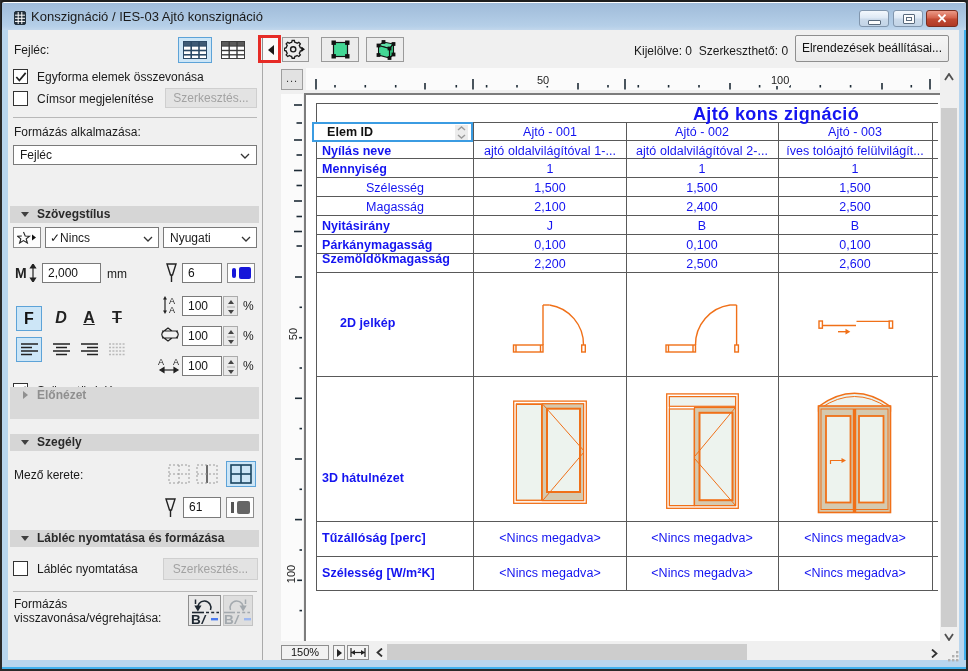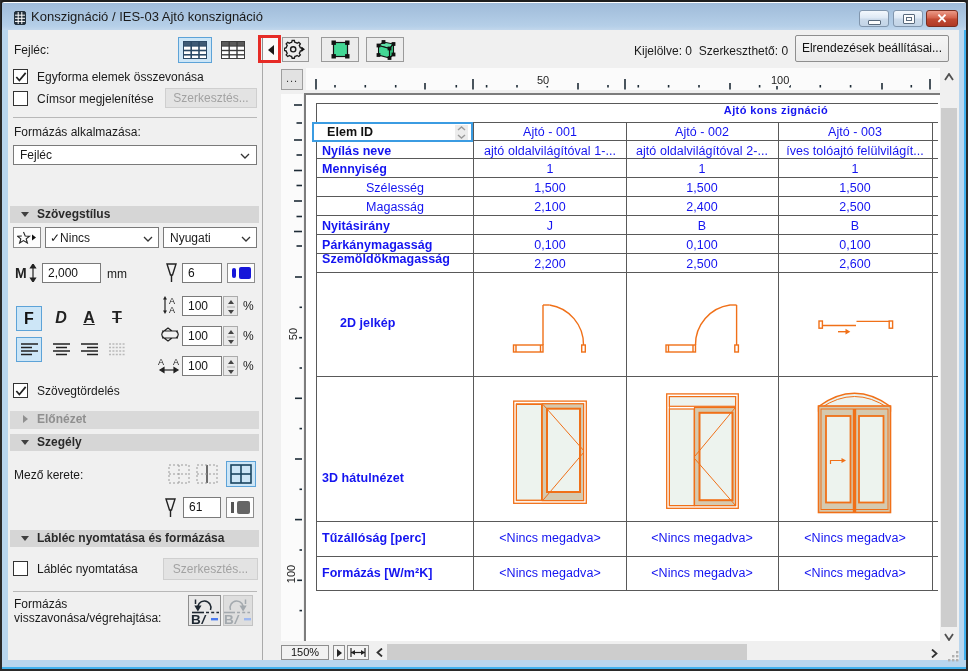--- a/index.html
+++ b/index.html
@@ -275,21 +275,21 @@
       </svg>
   </div>
   <div class="lbl" style="left:243px;top:359px;">%</div>
 
   <div class="cb" style="left:13px;top:383px;"></div>
   <svg class="abs" style="left:14px;top:384px;" width="14" height="14" viewBox="0 0 12 12">
       <path d="M2 6 L4.6 9 L10 2.5" fill="none" stroke="#222" stroke-width="1.5"></path>
     </svg>
   <div class="lbl" style="left:37px;top:384px;">Szövegtördelés</div>
 
-  <div class="hdrbar" style="top:411px;height:18px;background:#d9d9d9;">
+  <div class="hdrbar" style="top:387px;height:32px;background:#d9d9d9;">
       <div class="tri-r"></div>
       <div class="t" style="color:#8f8f8f;">Előnézet</div>
     </div>
 
   <div class="hdrbar" style="top:434px;height:17px;">
       <div class="tri-d"></div>
       <div class="t">Szegély</div>
     </div>
   <div class="lbl" style="left:14px;top:468px;">Mező kerete:</div>
   <svg class="abs" style="left:168px;top:464px;" width="22" height="20" viewBox="0 0 22 20">
@@ -448,21 +448,21 @@
   <div class="gl" style="left:316px;top:521px;width:622px;height:1px;"></div>
   <div class="gl" style="left:316px;top:556px;width:622px;height:1px;"></div>
   <div class="gl" style="left:316px;top:590px;width:622px;height:1px;"></div>
 
   <div class="gl" style="left:316px;top:103px;width:1px;height:488px;"></div>
   <div class="gl" style="left:473px;top:122px;width:1px;height:469px;"></div>
   <div class="gl" style="left:626px;top:122px;width:1px;height:469px;"></div>
   <div class="gl" style="left:778px;top:122px;width:1px;height:469px;"></div>
   <div class="gl" style="left:932px;top:122px;width:1px;height:469px;"></div>
 
-  <div class="tc tb ctr" style="left:776px;top:104px;font-size:11px;letter-spacing:0.4px;">Ajtó kons zignáció</div>
+  <div class="tc tb ctr" style="left:776px;top:104px;font-size:18px;letter-spacing:0.4px;">Ajtó kons zignáció</div>
 
   <div class="abs" style="left:312px;top:122px;width:161px;height:20px;background:#fff;border:2px solid #3b9ce2;"></div>
   <div class="tc tb" style="left:327px;top:125px;color:#111;font-size:12.5px;">Elem ID</div>
   <div class="abs" style="left:455px;top:125px;width:13px;height:15px;background:#ececec;">
     <svg width="13" height="15" viewBox="0 0 13 15">
         <path d="M3 5 L6.5 2 L10 5 M3 10 L6.5 13 L10 10" fill="none" stroke="#9a9a9a" stroke-width="1.4"></path>
       </svg>
   </div>
   <div class="tc ctr" style="left:550px;top:125px;">Ajtó - 001</div>
   <div class="tc ctr" style="left:702px;top:125px;">Ajtó - 002</div>
@@ -495,21 +495,21 @@
   <div class="tc tb" style="left:322px;top:252px;">Szemöldökmagasság</div>
   <div class="tc ctr" style="left:550px;top:257px;">2,200</div>
   <div class="tc ctr" style="left:702px;top:257px;">2,500</div>
   <div class="tc ctr" style="left:855px;top:257px;">2,600</div>
   <div class="tc tb" style="left:340px;top:316px;">2D jelkép</div>
   <div class="tc tb" style="left:322px;top:471px;">3D hátulnézet</div>
   <div class="tc tb" style="left:322px;top:531px;">Tűzállóság [perc]</div>
   <div class="tc ctr" style="left:550px;top:531px;">&lt;Nincs megadva&gt;</div>
   <div class="tc ctr" style="left:702px;top:531px;">&lt;Nincs megadva&gt;</div>
   <div class="tc ctr" style="left:855px;top:531px;">&lt;Nincs megadva&gt;</div>
-  <div class="tc tb" style="left:322px;top:566px;">Formázás [W/m²K]</div>
+  <div class="tc tb" style="left:322px;top:566px;">Szélesség [W/m²K]</div>
   <div class="tc ctr" style="left:550px;top:566px;">&lt;Nincs megadva&gt;</div>
   <div class="tc ctr" style="left:702px;top:566px;">&lt;Nincs megadva&gt;</div>
   <div class="tc ctr" style="left:855px;top:566px;">&lt;Nincs megadva&gt;</div>
 
   <svg class="abs" style="left:505px;top:295px;" width="90" height="65" viewBox="0 0 90 65">
     <g fill="none" stroke="#f07018" stroke-width="1.4">
       <rect x="8.5" y="50" width="29.5" height="7"></rect>
       <line x1="11" y1="50" x2="11" y2="57"></line>
         <line x1="35.5" y1="50" x2="35.5" y2="57"></line>
       <line x1="38" y1="50" x2="38" y2="10"></line>

